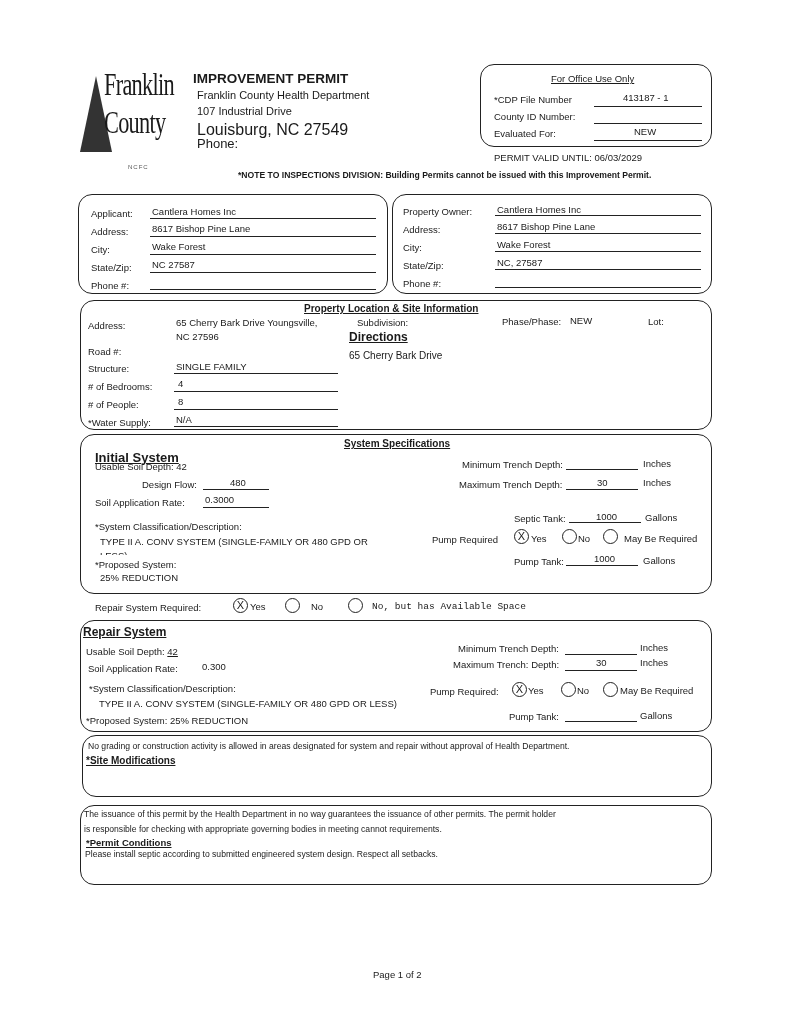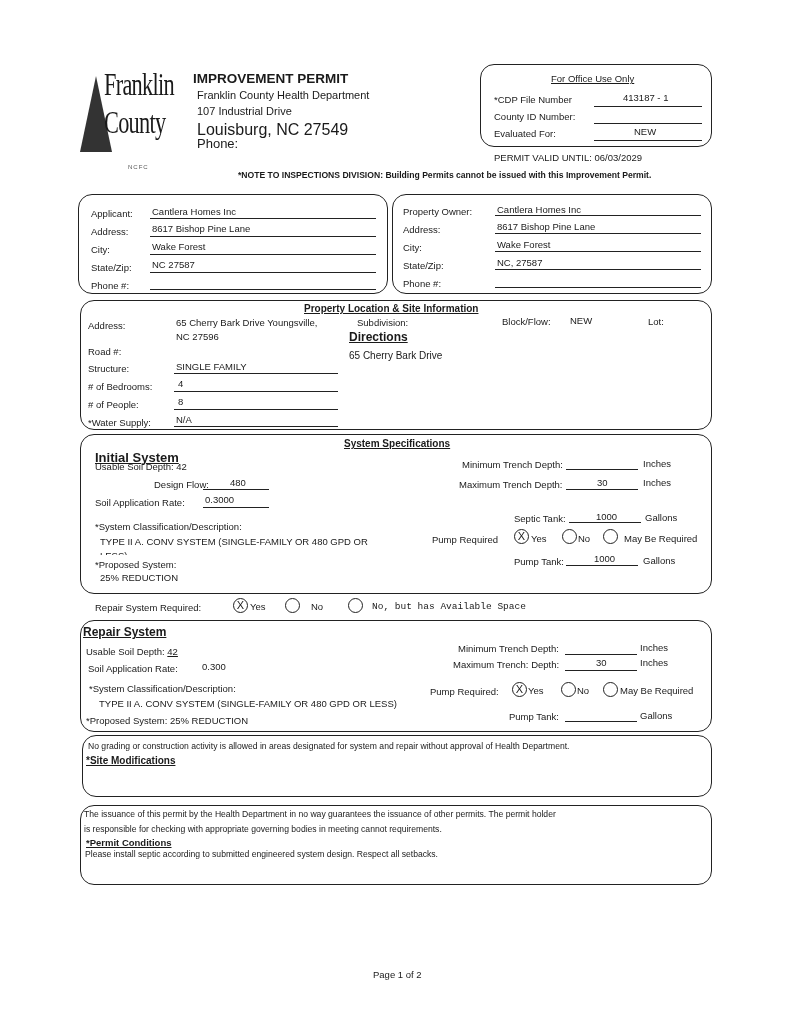--- a/index.html
+++ b/index.html
@@ -82,21 +82,21 @@
 <div class="line" style="left:495px; top:269px; width:206px;"></div>
 <div class="lbl" style="left:403px; top:278px;">Phone #:</div>
 <div class="line" style="left:495px; top:287px; width:206px;"></div>
 
 <div class="box" style="left:80px; top:300px; width:632px; height:130px;"></div>
 <div class="abs u" style="left:304px; top:303px; font-size:10px;">Property Location  &amp;  Site Information</div>
 <div class="lbl" style="left:88px; top:320px;">Address:</div>
 <div class="val" style="left:176px; top:317px;">65 Cherry Bark Drive  Youngsville,</div>
 <div class="val" style="left:176px; top:331px;">NC 27596</div>
 <div class="lbl" style="left:357px; top:317px;">Subdivision:</div>
-<div class="lbl" style="left:502px; top:316px;">Block/Flow:</div>
+<div class="lbl" style="left:502px; top:316px;">Phase/Phase:</div>
 <div class="val" style="left:570px; top:315px;">NEW</div>
 <div class="lbl" style="left:648px; top:316px;">Lot:</div>
 <div class="abs u" style="left:349px; top:330px; font-size:12px;">Directions</div>
 <div class="val" style="left:349px; top:350px; font-size:10px;">65 Cherry Bark Drive</div>
 <div class="lbl" style="left:88px; top:346px;">Road #:</div>
 <div class="lbl" style="left:88px; top:363px;">Structure:</div>
 <div class="val" style="left:176px; top:361px;">SINGLE FAMILY</div>
 <div class="line" style="left:174px; top:373px; width:164px;"></div>
 <div class="lbl" style="left:88px; top:381px;"># of Bedrooms:</div>
 <div class="val" style="left:178px; top:378px;">4</div>
@@ -105,21 +105,21 @@
 <div class="val" style="left:178px; top:396px;">8</div>
 <div class="line" style="left:174px; top:409px; width:164px;"></div>
 <div class="lbl" style="left:88px; top:417px;">*Water Supply:</div>
 <div class="val" style="left:176px; top:414px;">N/A</div>
 <div class="line" style="left:174px; top:426px; width:164px;"></div>
 
 <div class="box" style="left:80px; top:434px; width:632px; height:160px;"></div>
 <div class="abs u" style="left:344px; top:438px; font-size:10px;">System Specifications</div>
 <div class="abs u" style="left:95px; top:450px; font-size:13px;">Initial  System</div>
 <div class="lbl" style="left:95px; top:461px;">Usable Soil Depth: 42</div>
-<div class="lbl" style="left:154px; top:479px;">Design Flow:</div>
+<div class="lbl" style="left:142px; top:479px;">Design Flow:</div>
 <div class="val" style="left:230px; top:477px;">480</div>
 <div class="line" style="left:203px; top:489px; width:66px;"></div>
 <div class="lbl" style="left:95px; top:497px;">Soil Application Rate:</div>
 <div class="val" style="left:205px; top:494px;">0.3000</div>
 <div class="line" style="left:203px; top:507px; width:66px;"></div>
 <div class="lbl" style="left:95px; top:521px;">*System Classification/Description:</div>
 <div class="val" style="left:100px; top:536px;">TYPE II A. CONV SYSTEM (SINGLE-FAMILY OR 480 GPD OR</div>
 <div class="abs" style="left:100px; top:550px; height:5px; overflow:hidden; font-size:9.5px;"><span>LESS)</span></div>
 <div class="lbl" style="left:95px; top:559px;">*Proposed System:</div>
 <div class="val" style="left:100px; top:572px;">25% REDUCTION</div>

